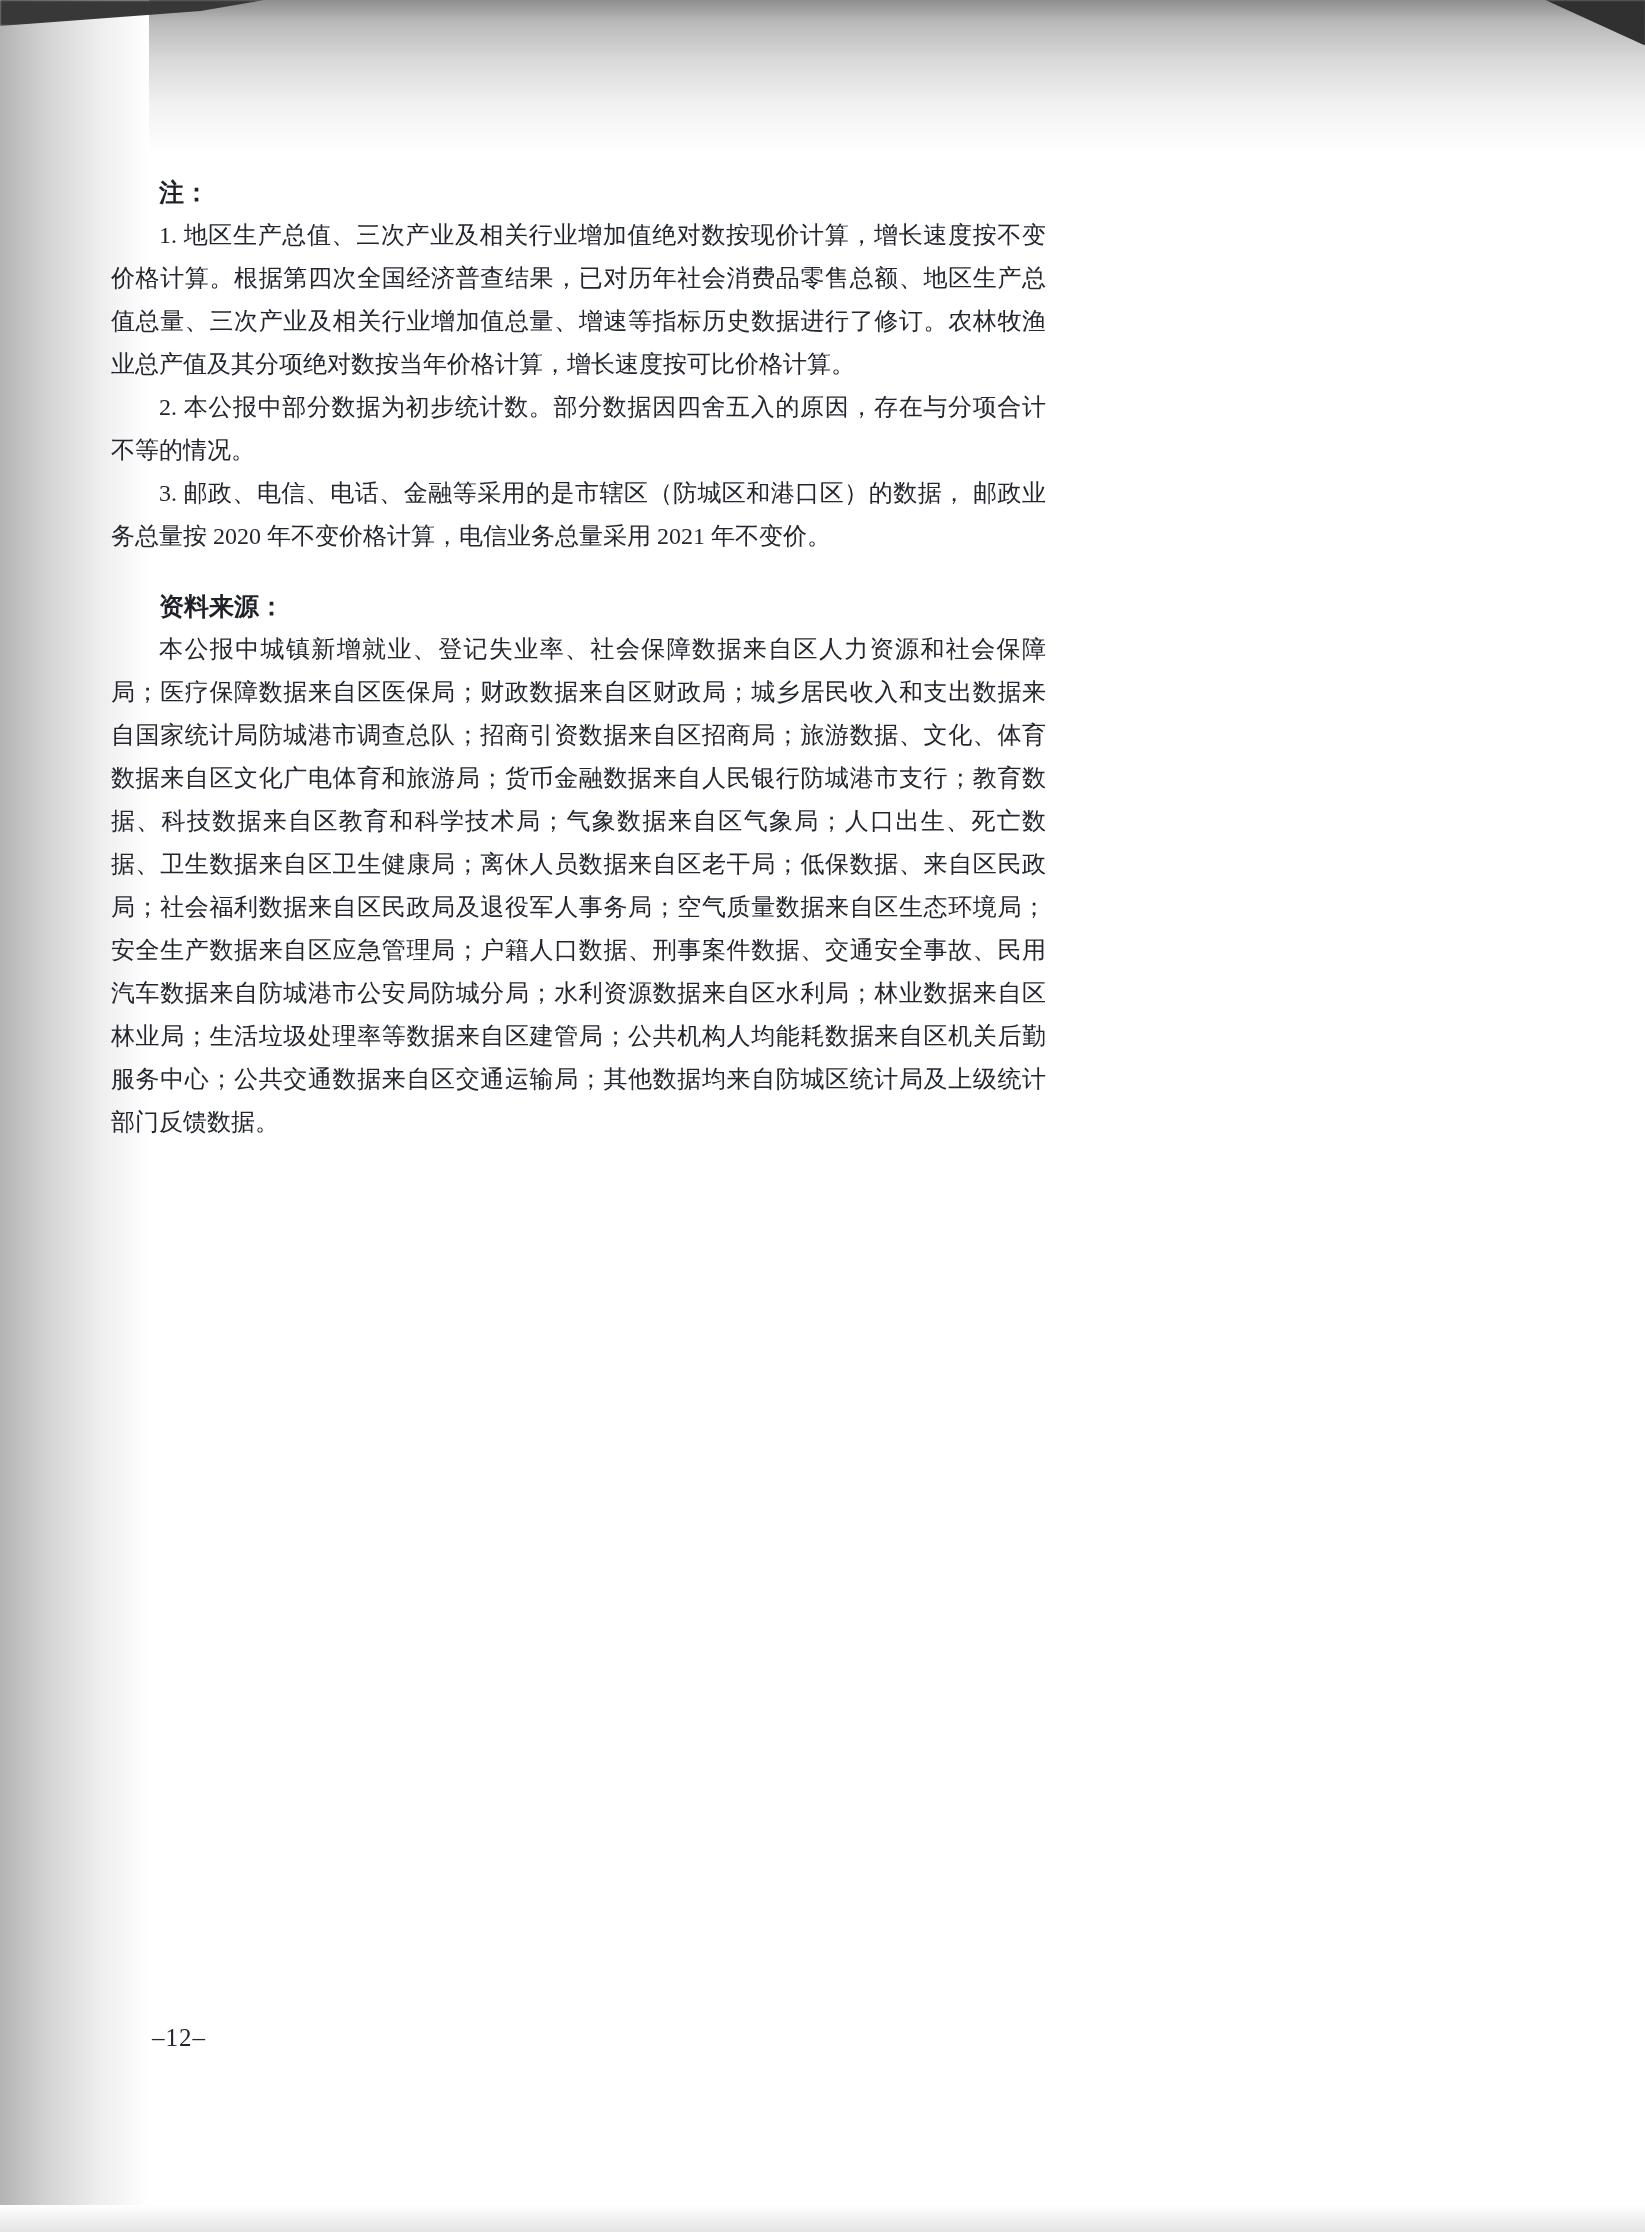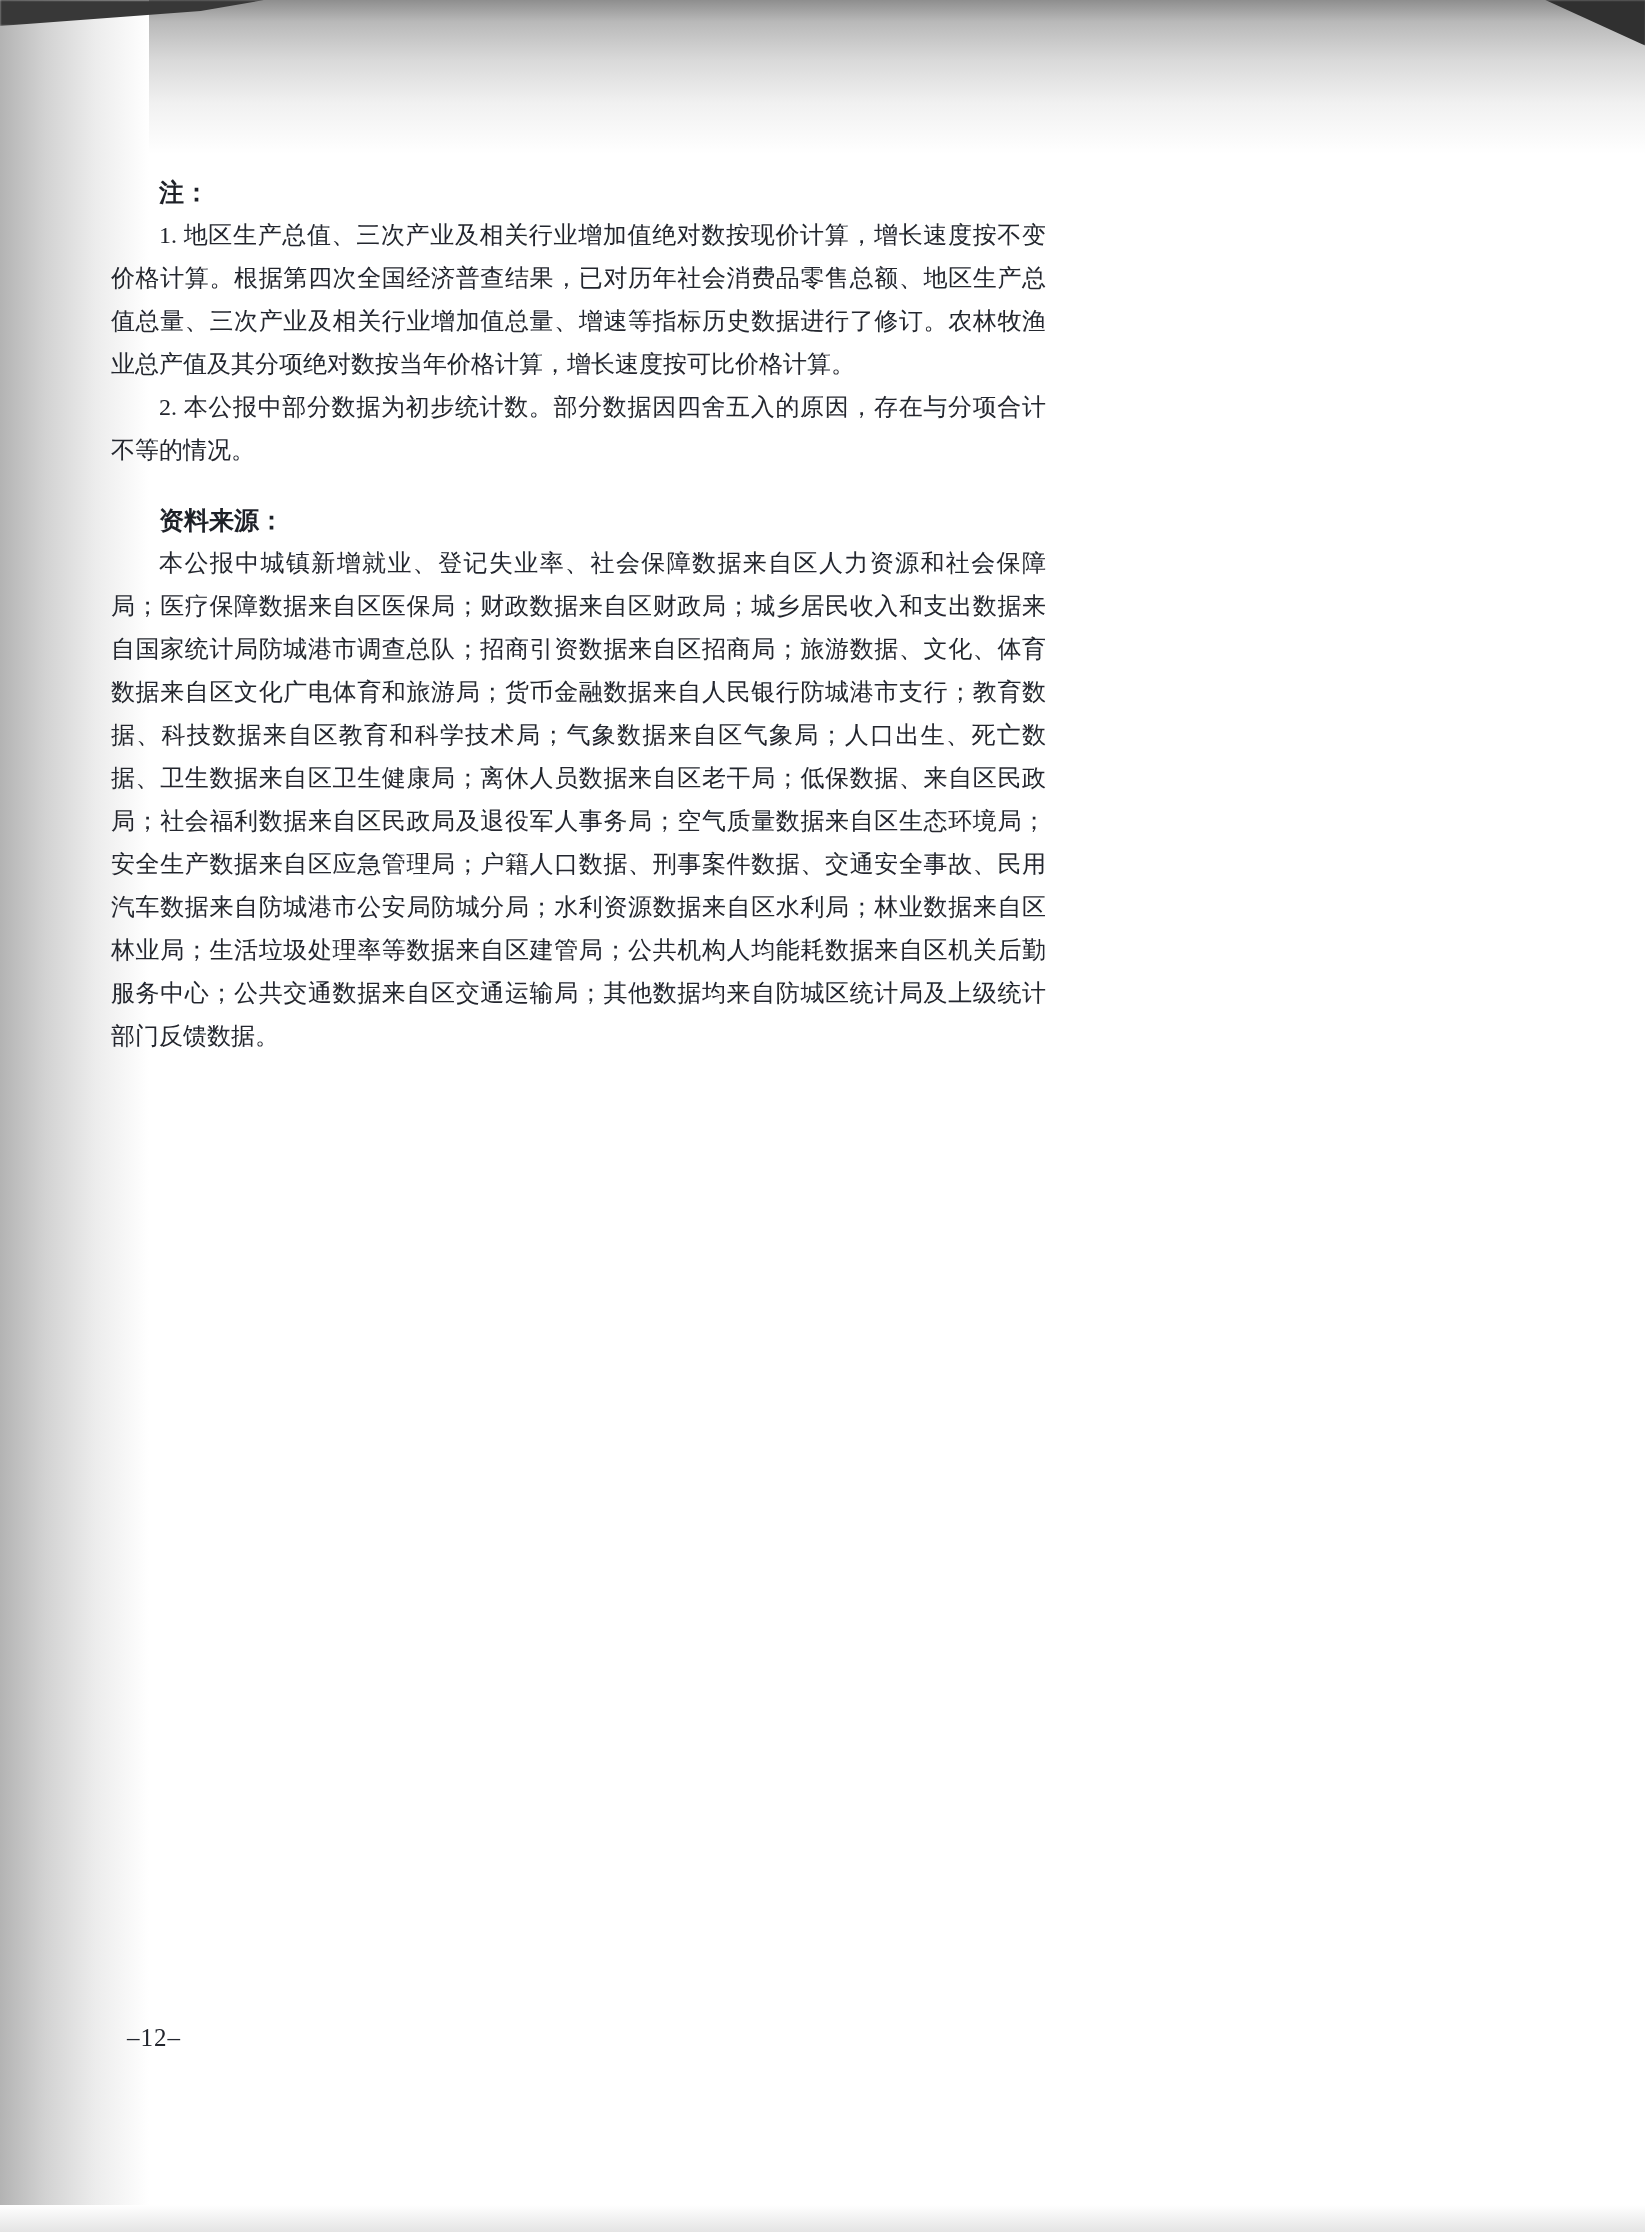--- a/index.html
+++ b/index.html
@@ -90,21 +90,21 @@
   }
   .section-gap {
     margin-top: 27px;
   }
   .para {
     margin: 0;
     text-indent: 2em;
   }
   .page-number {
     position: absolute;
-    left: 127px;
+    left: 152px;
     top: 2024px;
     font-family: "Liberation Serif", "DejaVu Serif", serif;
     font-size: 25px;
     color: #23262e;
     letter-spacing: 1px;
   }
 </style>
 </head>
 <body>
 
@@ -116,20 +116,21 @@
   <div class="corner-tl"></div>
   <div class="corner-tr"></div>
 
   <div class="content">
     <h2 class="sec-heading">注：</h2>
 
     <p class="para">1. 地区生产总值、三次产业及相关行业增加值绝对数按现价计算，增长速度按不变价格计算。根据第四次全国经济普查结果，已对历年社会消费品零售总额、地区生产总值总量、三次产业及相关行业增加值总量、增速等指标历史数据进行了修订。农林牧渔业总产值及其分项绝对数按当年价格计算，增长速度按可比价格计算。</p>
 
     <p class="para">2. 本公报中部分数据为初步统计数。部分数据因四舍五入的原因，存在与分项合计不等的情况。</p>
 
+    <p class="para">3. 邮政、电信、电话、金融等采用的是市辖区（防城区和港口区）的数据， 邮政业务总量按 2020 年不变价格计算，电信业务总量采用 2021 年不变价。</p>
 
     <h2 class="sec-heading section-gap">资料来源：</h2>
 
     <p class="para">本公报中城镇新增就业、登记失业率、社会保障数据来自区人力资源和社会保障局；医疗保障数据来自区医保局；财政数据来自区财政局；城乡居民收入和支出数据来自国家统计局防城港市调查总队；招商引资数据来自区招商局；旅游数据、文化、体育数据来自区文化广电体育和旅游局；货币金融数据来自人民银行防城港市支行；教育数据、科技数据来自区教育和科学技术局；气象数据来自区气象局；人口出生、死亡数据、卫生数据来自区卫生健康局；离休人员数据来自区老干局；低保数据、来自区民政局；社会福利数据来自区民政局及退役军人事务局；空气质量数据来自区生态环境局；安全生产数据来自区应急管理局；户籍人口数据、刑事案件数据、交通安全事故、民用汽车数据来自防城港市公安局防城分局；水利资源数据来自区水利局；林业数据来自区林业局；生活垃圾处理率等数据来自区建管局；公共机构人均能耗数据来自区机关后勤服务中心；公共交通数据来自区交通运输局；其他数据均来自防城区统计局及上级统计部门反馈数据。</p>
   </div>
 
   <div class="page-number">–12–</div>
 
 </div>
 

